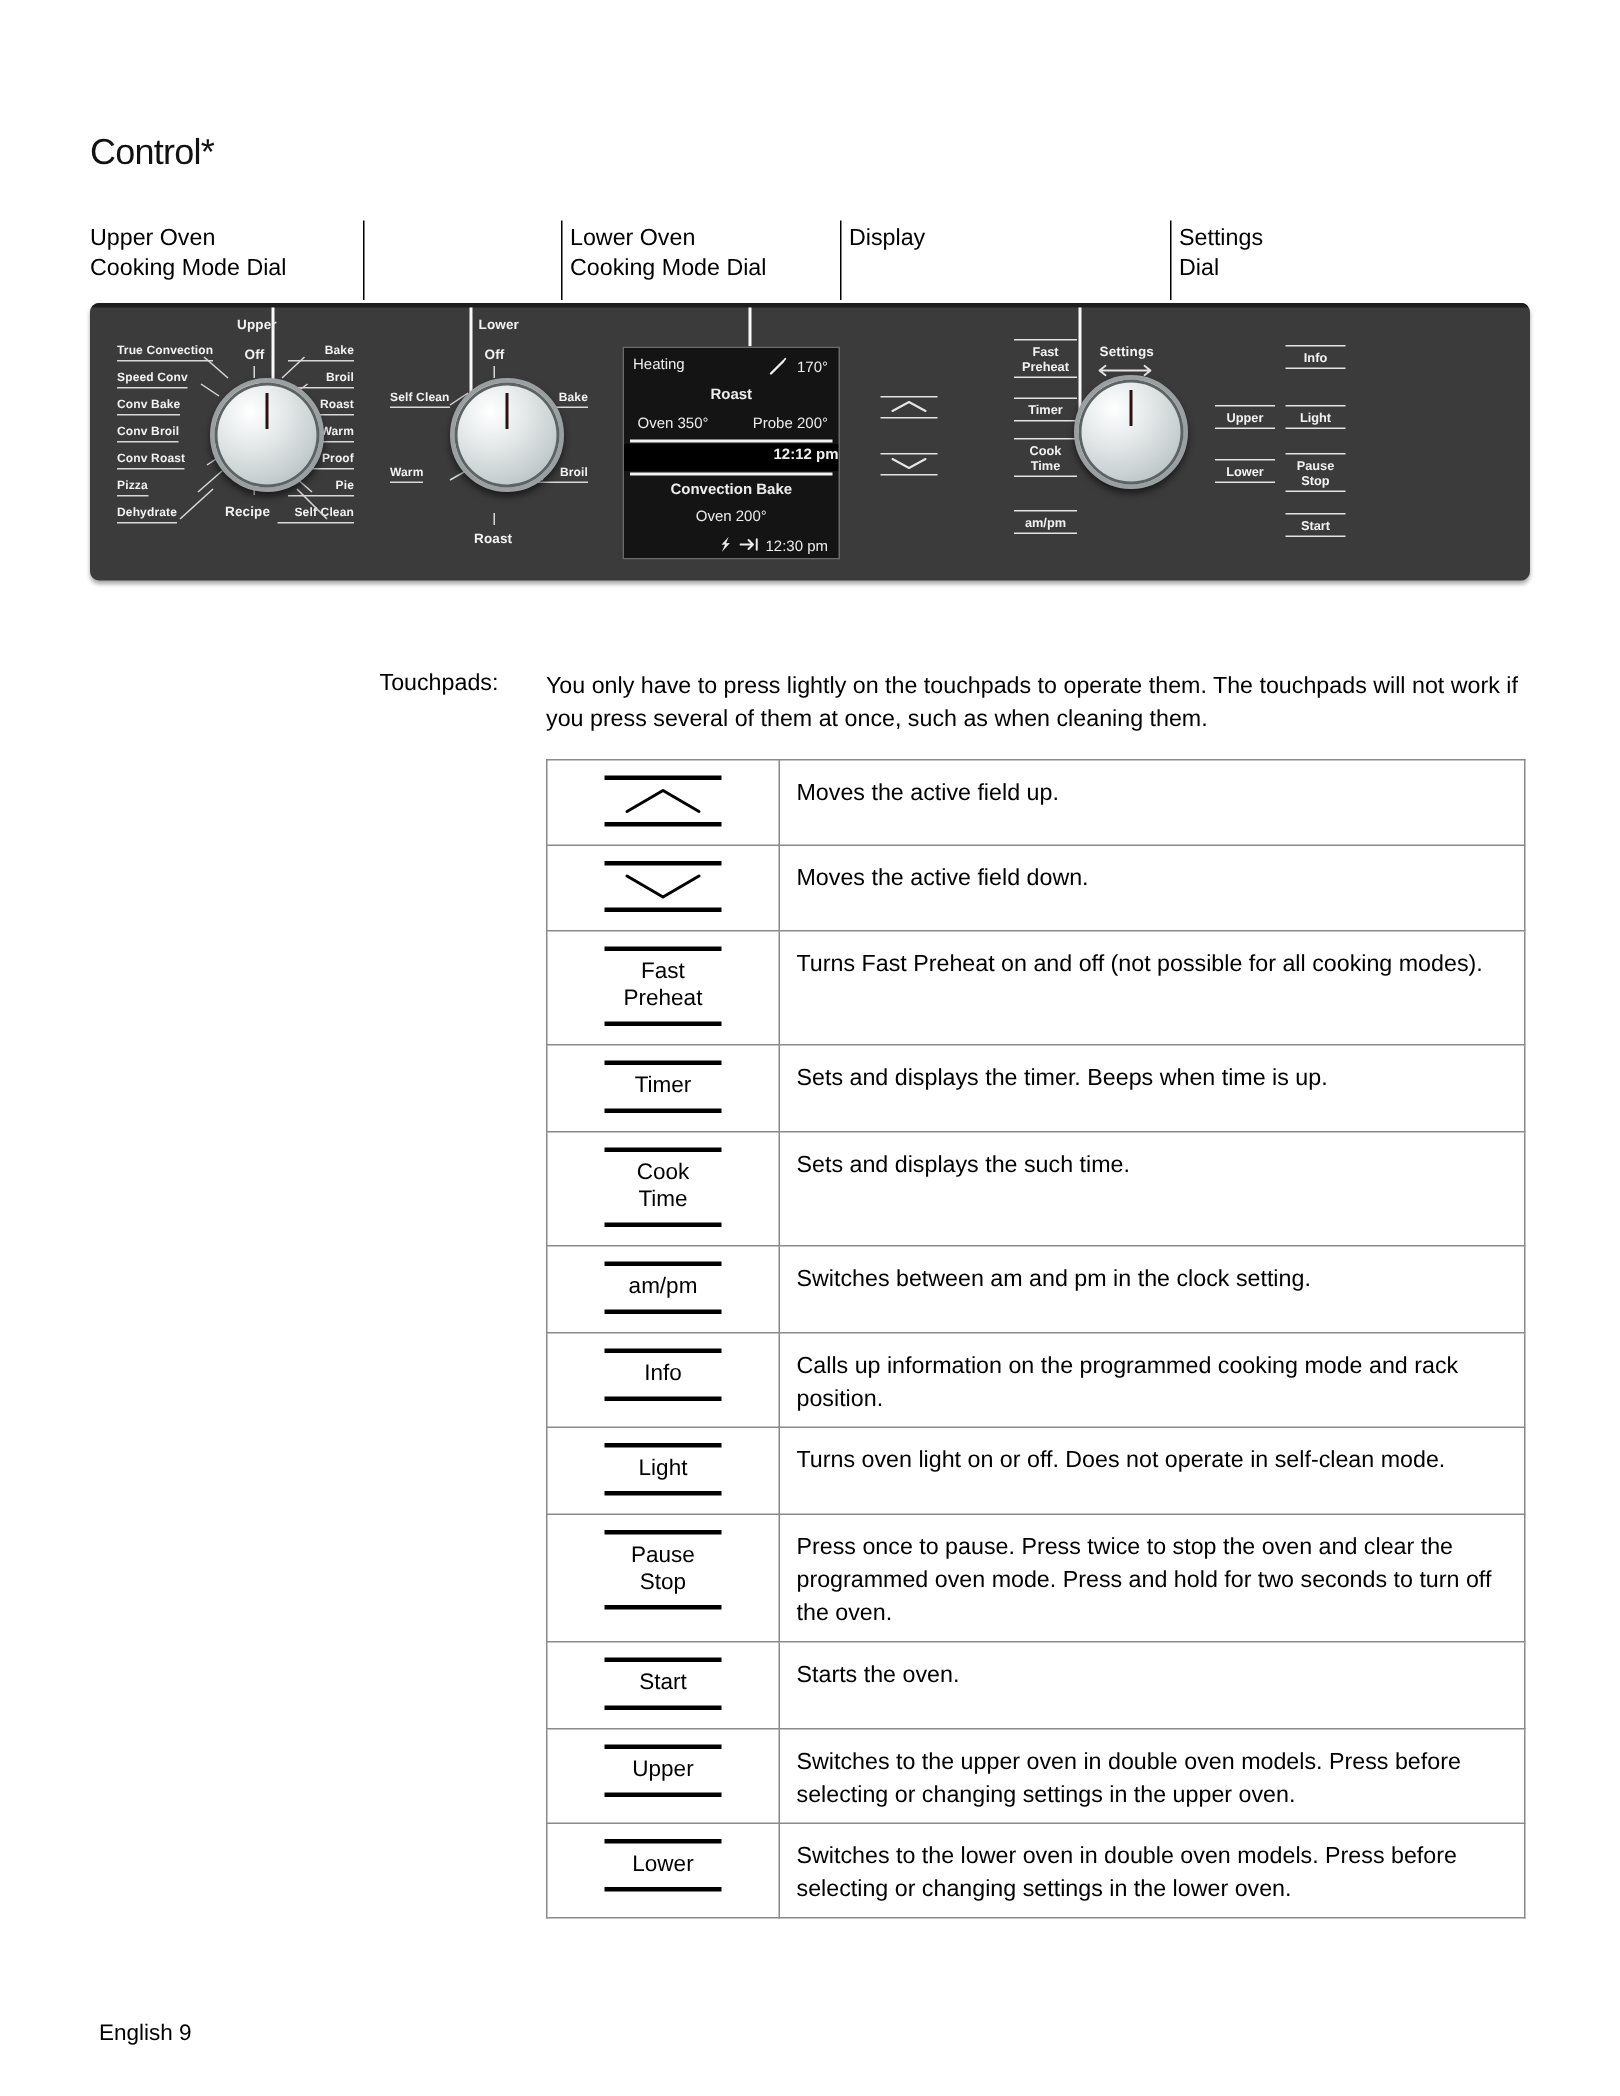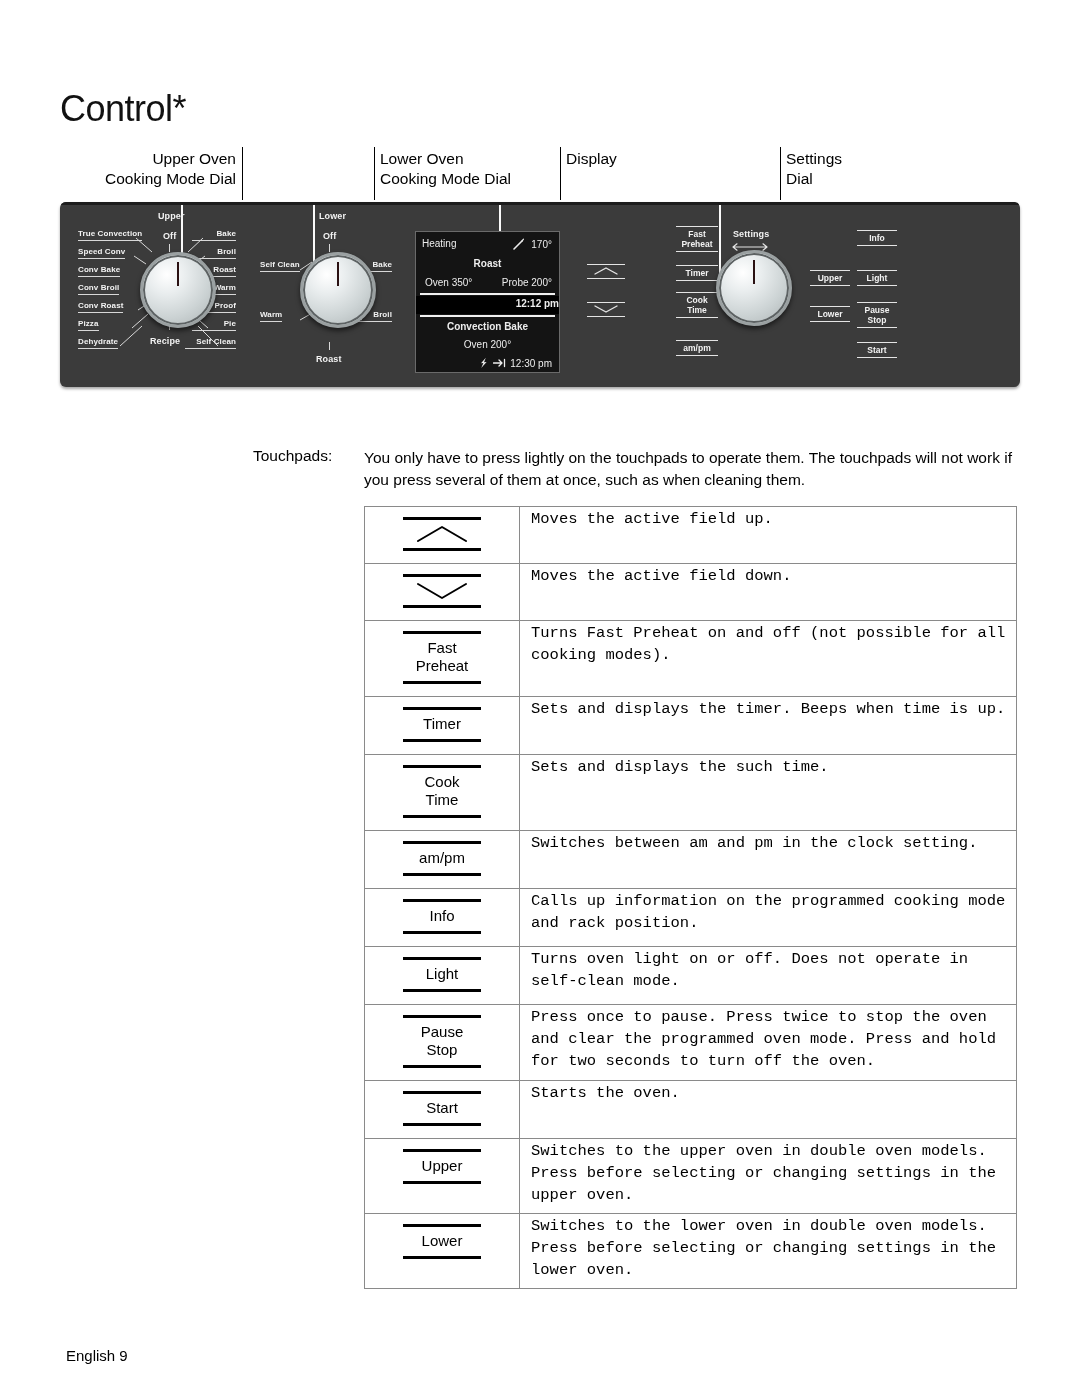--- a/index.html
+++ b/index.html
@@ -10,40 +10,40 @@
     font-family: "Liberation Sans", sans-serif;
     color: #000000;
     overflow: hidden;
   }
   .page { position: relative; width: 1080px; height: 1397px; }
 
   
   .title {
     position: absolute;
     left: 60px; top: 88px;
-    font-size: 36px;
+    font-size: 24px;
     font-weight: 400;
     letter-spacing: -0.5px;
     color: #111;
   }
 
   
   .callouts {
     position: absolute;
     left: 60px; top: 147px;
     width: 960px; height: 55px;
   }
   .callout {
     position: absolute;
     font-size: 15.5px;
     line-height: 20px;
     white-space: nowrap;
   }
   .callout .ctext { display: block; }
-  .callout.right-align { text-align: right; }
+  .callout.right-align { }
   .callout-rule {
     position: absolute;
     width: 1px;
     background: #000;
   }
 
   
   .panel {
     position: absolute;
     left: 60px; top: 202px;
@@ -159,21 +159,21 @@
     border: 1.5px solid #2b2b2b;
     border-collapse: collapse;
     table-layout: fixed;
   }
   .tbl td {
     border: 1px solid #8a8a8a;
     vertical-align: top;
     padding: 0;
   }
   .tbl td.c1 { width: 155px; }
-  .tbl td.c2 { width: 497px; padding: 1px 9px 7px 11px; font-size: 15.5px; line-height: 22px; font-family: Liberation Mono, monospace; }
+  .tbl td.c2 { width: 497px; padding: 11px 9px 7px 11px; font-size: 15.5px; line-height: 22px; }
 
   .padcell {
     display: flex;
     align-items: center;
     justify-content: center;
     width: 100%;
     padding: 10px 0 12px 0;
   }
   .pad {
     width: 78px;

